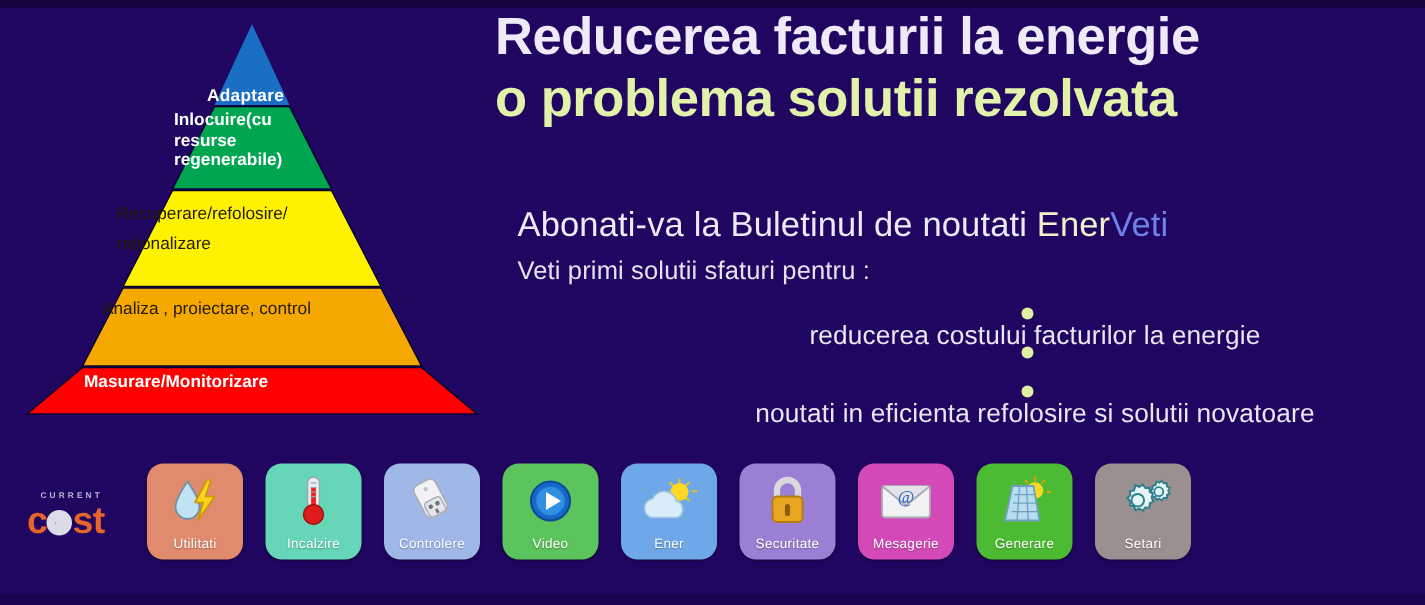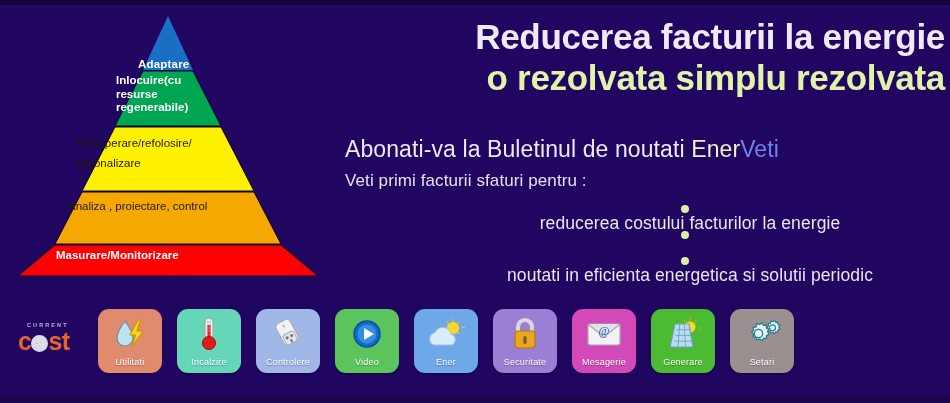--- a/index.html
+++ b/index.html
@@ -21,21 +21,21 @@
     font-family:"Liberation Sans",sans-serif;
     pointer-events:none;white-space:pre-line;
   }
   #lab-0{left:130px;top:50px;width:80px;color:#ffffff;font-size:11.5px;font-weight:bold;letter-spacing:.2px;}
   #lab-1{left:108px;top:66px;width:126px;color:#ffffff;font-size:11.5px;font-weight:bold;line-height:13.5px;}
   #lab-2{left:70px;top:125px;width:200px;color:#231a00;font-size:11.5px;line-height:20px;}
   #lab-3{left:60px;top:192px;width:220px;color:#231a00;font-size:11.5px;}
   #lab-4{left:48px;top:241px;width:244px;color:#ffffff;font-size:11.5px;font-weight:bold;}
 
   
-  #headline{position:absolute;left:330px;top:16px;width:615px;text-align:right;}
+  #headline{position:absolute;left:330px;top:4px;width:615px;text-align:left;}
   #headline .l1{
     display:block;font-size:35px;font-weight:bold;color:#efeaf8;
     line-height:41px;letter-spacing:-.3px;
   }
   #headline .l2{
     display:block;font-size:35px;font-weight:bold;color:#e2f2ab;
     line-height:41px;letter-spacing:-.3px;
   }
   #subline{
     position:absolute;left:345px;top:136px;width:605px;
@@ -51,21 +51,21 @@
   .bullet-row{display:flex;align-items:center;height:26px;flex-direction:column;}
   .dot{
     width:8px;height:8px;border-radius:50%;background:#dff0a4;
     margin-right:11px;flex:0 0 auto;
   }
   .btext{font-size:17.5px;color:#e8e6f2;letter-spacing:.1px;white-space:nowrap;}
 
   
   #logo{
     position:absolute;left:18px;top:322px;width:74px;height:44px;
-    display:flex;flex-direction:column;
+    display:flex;flex-direction:column;justify-content:center;
   }
   #logo .lg-top{
     font-size:5.5px;letter-spacing:2.1px;color:#bdb9d6;font-weight:bold;
     margin-left:9px;margin-bottom:1px;
   }
   #logo .lg-main{
     font-size:25px;font-weight:bold;color:#e8642a;line-height:25px;
     letter-spacing:-.5px;position:relative;
   }
   #logo .lg-o{
@@ -119,38 +119,38 @@
 resurse
 regenerabile)</div>
     <div class="pyr-label" id="lab-2">Recuperare/refolosire/
 rationalizare</div>
     <div class="pyr-label" id="lab-3">Analiza , proiectare, control</div>
     <div class="pyr-label" id="lab-4">Masurare/Monitorizare</div>
   </div>
 
   <div id="headline">
     <span class="l1">Reducerea facturii la energie</span>
-    <span class="l2">o rezolvata simplu rezolvata</span>
+    <span class="l2">o problema solutii rezolvata</span>
   </div>
 
   <div id="subline"><span>Abonati-va  la Buletinul de noutati </span><span class="ener">Ener</span><span class="care">Veti</span></div>
 
-  <div id="subline2">Veti primi facturii sfaturi pentru :</div>
+  <div id="subline2">Veti primi solutii sfaturi pentru :</div>
 
   <div id="bullets">
     <div class="bullet-row">
       <span class="dot"></span>
       <span class="btext">reducerea costului facturilor la energie</span>
     </div>
     <div class="bullet-row">
       <span class="dot"></span>
     </div>
     <div class="bullet-row">
       <span class="dot"></span>
-      <span class="btext">noutati in eficienta energetica si solutii periodic</span>
+      <span class="btext">noutati in eficienta refolosire si solutii novatoare</span>
     </div>
   </div>
 
   <div id="logo">
     <div class="lg-top">CURRENT</div>
     <div class="lg-main"><span>c</span><span class="lg-o"></span><span>st</span></div>
   </div>
 
   <div id="iconrow">
 

